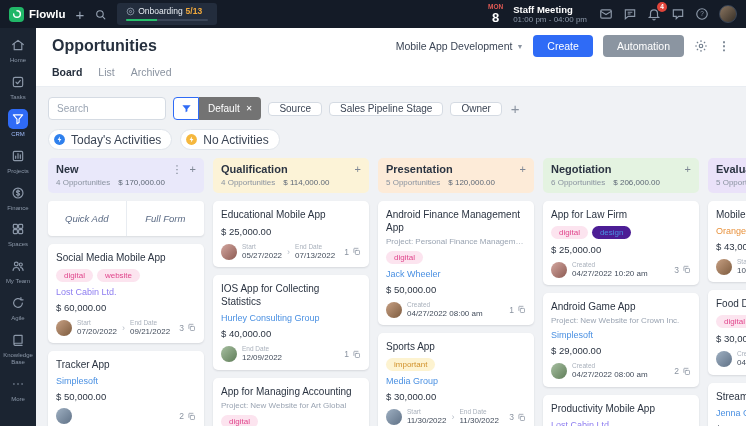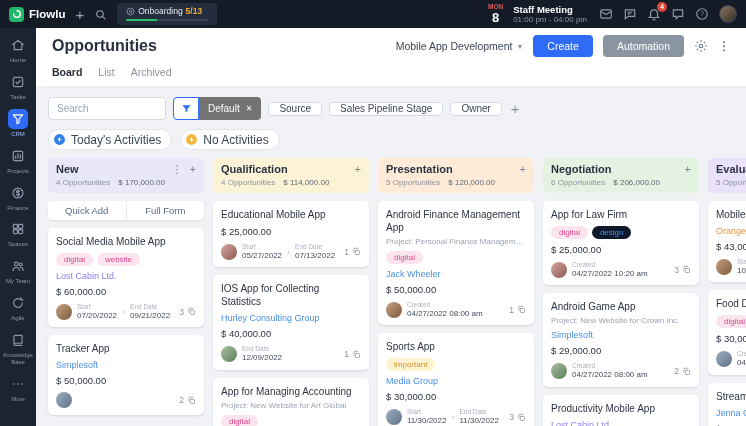--- a/index.html
+++ b/index.html
@@ -83,21 +83,21 @@
   .board{display:flex;gap:9px;padding:3px 12px 0;align-items:flex-start;flex:1;overflow:hidden;}
   .col{flex:0 0 156px;width:156px;}
   .col-head{border-radius:5px;padding:5px 8px 6px;}
   .col-head-top{display:flex;align-items:center;}
   .col-name{font-size:11px;font-weight:700;color:#2b3442;}
   .col-icons{margin-left:auto;display:flex;gap:7px;align-items:center;}
   .ch-ic{color:#7d8694;font-size:11px;line-height:1;cursor:pointer;}
   .col-sub{display:flex;gap:8px;font-size:8px;color:#8a93a0;margin-top:3px;}
   .col-total{color:#5f6977;}
   .qa{display:flex;background:#fff;border-radius:4px;margin-top:8px;box-shadow:0 1px 2px rgba(24,34,48,.10);overflow:hidden;}
-  .qa button{flex:1;border:none;background:none;font-size:9.5px;color:#5b6b85;padding:4px 0;cursor:pointer;font-family:inherit;}
+  .qa button{flex:1;border:none;background:none;font-size:9.5px;color:#5b6b85;padding:12px 0;cursor:pointer;font-family:inherit;font-style:italic;}
   .qa button:first-child{border-right:1px solid #e8ecf1;}
   .card{background:#fff;border-radius:5px;box-shadow:0 1px 2px rgba(24,34,48,.12);padding:7px 8px;margin-top:8px;cursor:pointer;}
   .card-title{font-size:10px;color:#2b3442;font-weight:500;line-height:1.3;}
   .card-project{font-size:8px;color:#9aa4b2;margin-top:3px;white-space:nowrap;overflow:hidden;text-overflow:ellipsis;}
   .tags{display:flex;gap:4px;margin-top:5px;flex-wrap:wrap;}
   .tag{font-size:8px;padding:2px 8px;border-radius:9px;}
   .card-link{font-size:9px;margin-top:5px;display:block;text-decoration:none;}
   .card-amount{font-size:9.5px;color:#2b3442;margin-top:5px;}
   .meta{display:flex;align-items:center;gap:5px;margin-top:6px;}
   .avatar{width:16px;height:16px;border-radius:50%;flex:none;}
@@ -546,21 +546,21 @@
      </div>
      <div class="col-sub">
        <span>6 Opportunities</span>
        <span class="col-total">$ 206,000.00</span>
      </div>
           </div>
           <div class="card">
             <div class="card-title">App for Law Firm</div>
             <div class="tags">
               <span class="tag" style="background:#fce4ef;color:#e0468c">digital</span>
-              <span class="tag" style="background:#0f172a;color:#4a90e2">design</span>
+              <span class="tag" style="background:#4c1d95;color:#4a90e2">design</span>
             </div>
             <div class="card-amount">$ 25,000.00</div>
             <div class="meta">
               <span class="avatar" style="background:linear-gradient(135deg,#d4a7a0,#8c5a52)"></span>
               <span class="mcol">
                 <span class="mlabel">Created</span>
                 <span class="mval">04/27/2022 10:20 am</span>
               </span>
               <span class="comments">3 <span style="display:inline-flex">
                   <svg viewBox="0 0 24 24" fill="none" stroke="currentColor" stroke-width="2" stroke-linecap="round" stroke-linejoin="round">

